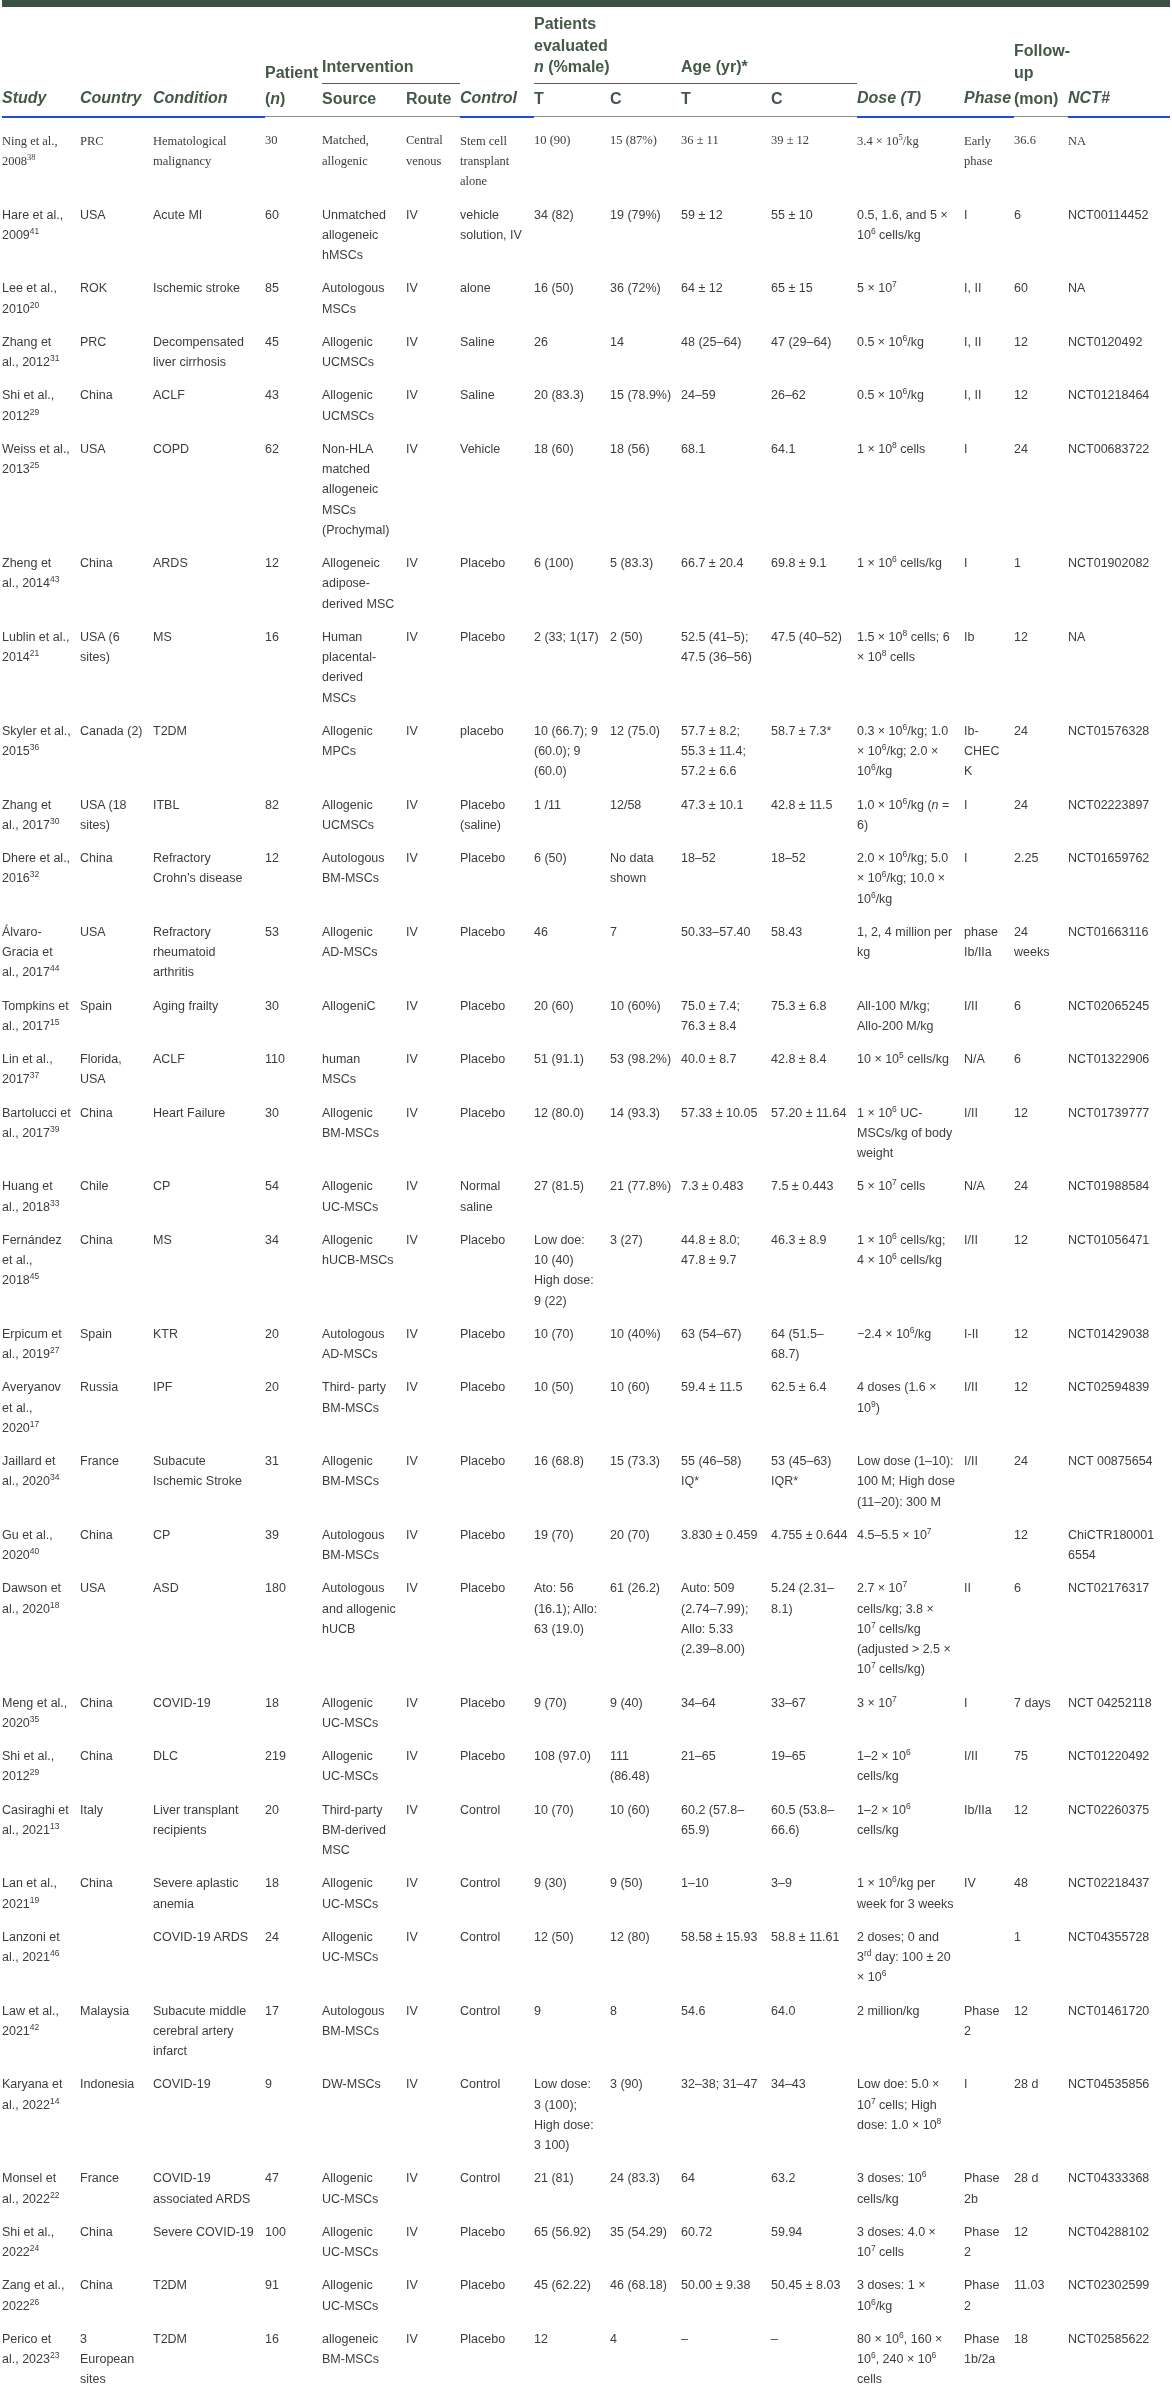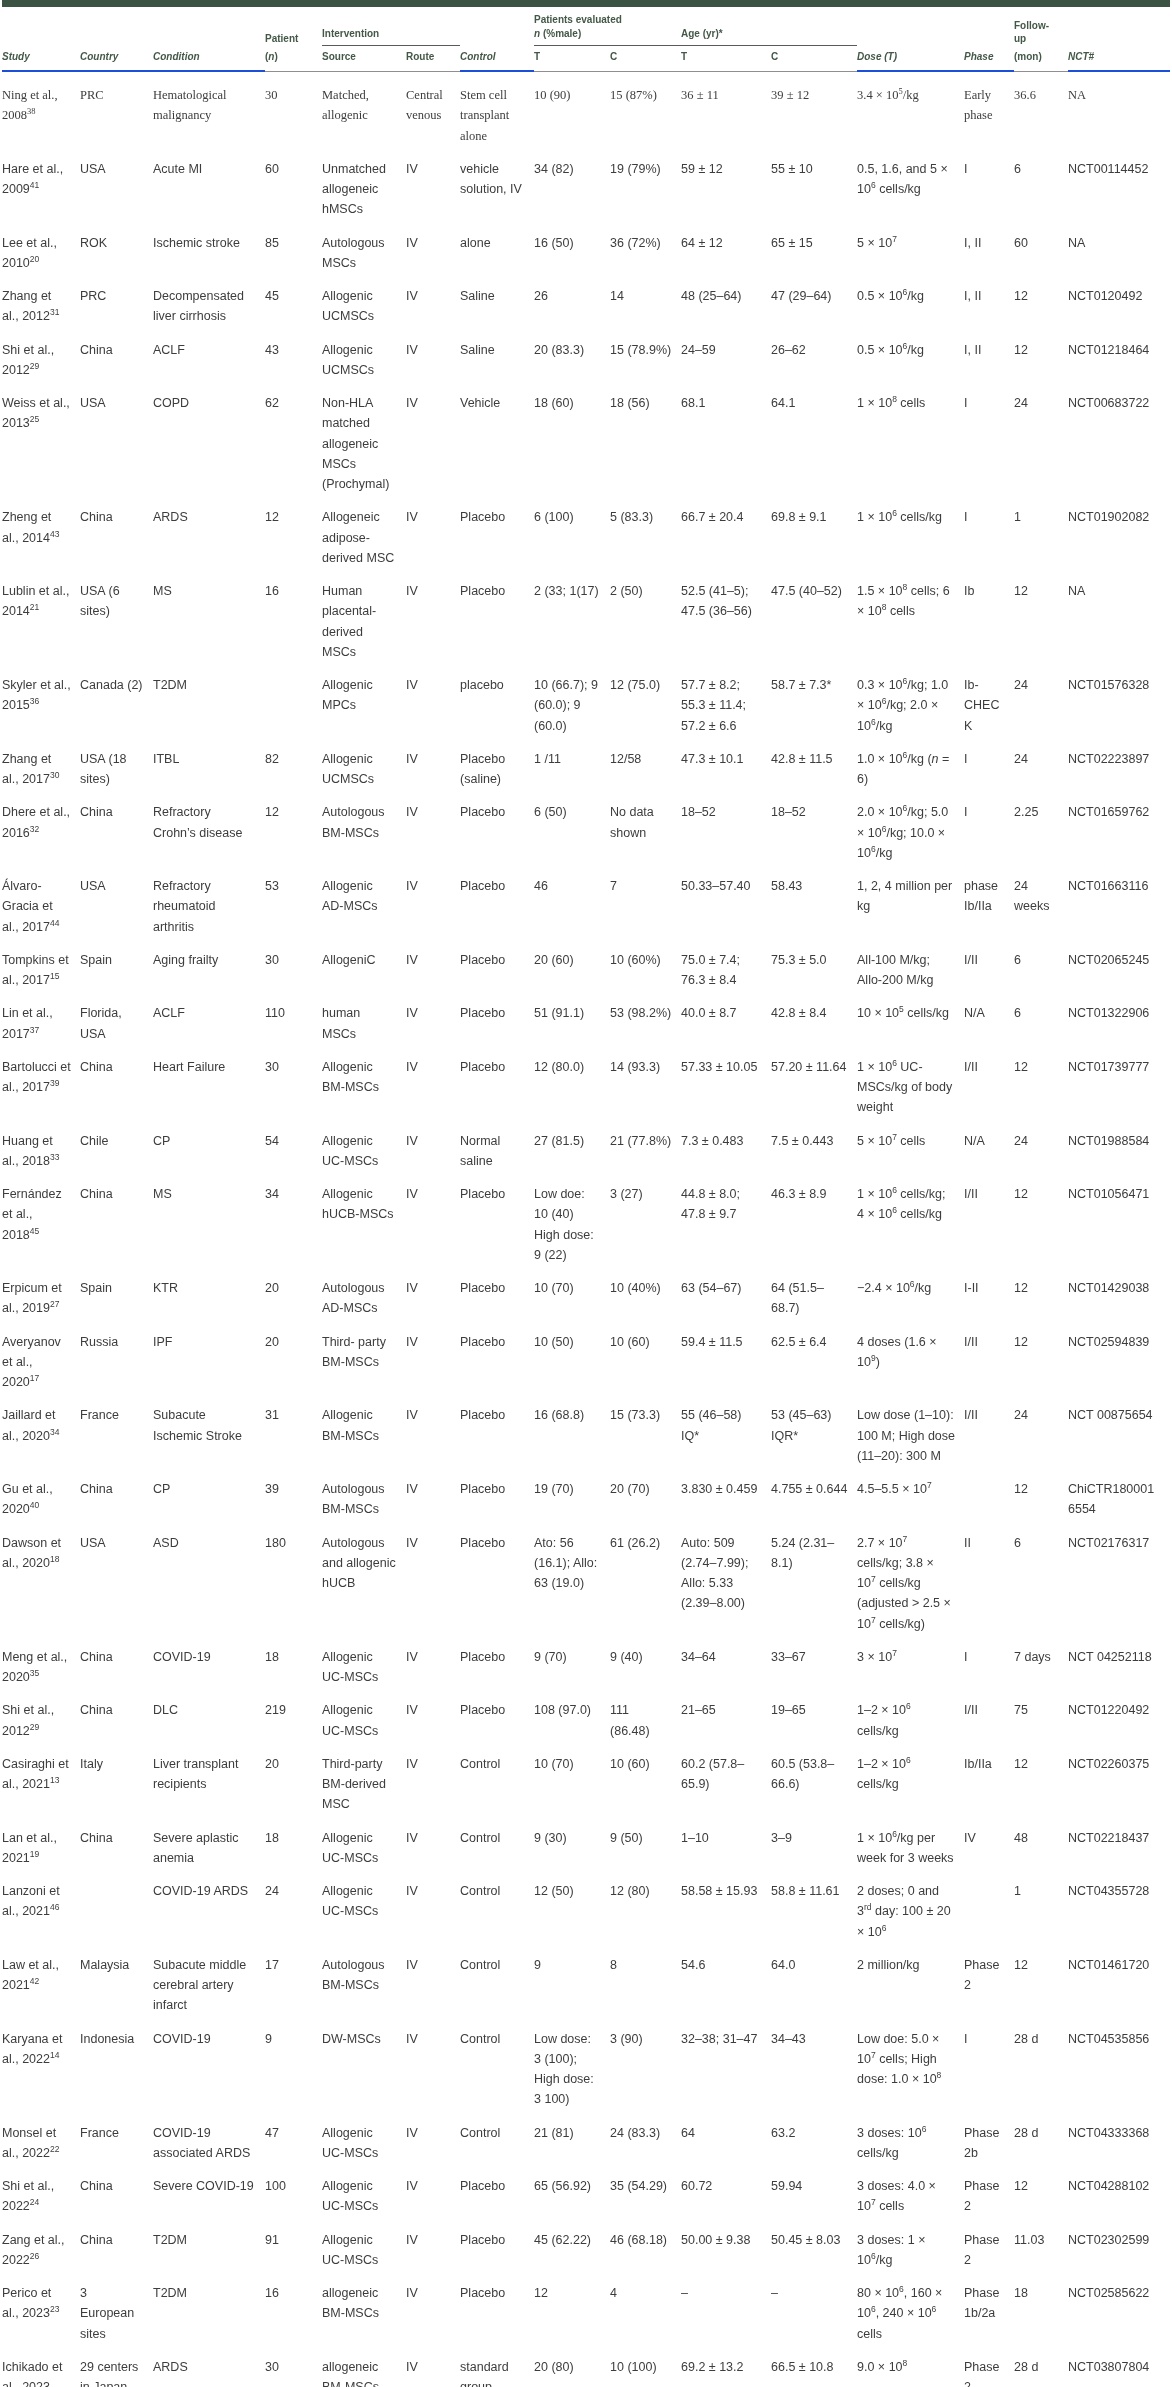--- a/index.html
+++ b/index.html
@@ -22,21 +22,21 @@
   col.c3{width:57px;}  col.c4{width:84px;}  col.c5{width:54px;}
   col.c6{width:74px;}  col.c7{width:76px;}  col.c8{width:71px;}
   col.c9{width:90px;}  col.c10{width:86px;} col.c11{width:107px;}
   col.c12{width:50px;} col.c13{width:54px;} col.c14{width:102px;}
   thead th{
     text-align:left;
     font-weight:bold;
     color:#445848;
     vertical-align:bottom;
     padding:6px 10px 7px 0;
-    font-size:10px;
+    font-size:16px;
     line-height:1.35;
   }
   thead tr.h2 th{border-bottom:1px solid #8f8f8f;}
   thead th.rowspan{border-bottom:2px solid #1d4ed8;font-style:italic;}
   thead th.grouped{border-bottom:1px solid #5a5a5a;padding-bottom:5px;}
   thead tr.h2 th{padding-top:4px;}
   tbody td{
     vertical-align:top;
     padding:11px 9px 2px 0;
     word-wrap:break-word;
@@ -303,21 +303,21 @@
           <td>Tompkins et al., 2017<sup>15</sup></td>
           <td>Spain</td>
           <td>Aging frailty</td>
           <td>30</td>
           <td>AllogeniC</td>
           <td>IV</td>
           <td>Placebo</td>
           <td>20 (60)</td>
           <td>10 (60%)</td>
           <td>75.0 ± 7.4; 76.3 ± 8.4</td>
-          <td>75.3 ± 5.0</td>
+          <td>75.3 ± 6.8</td>
           <td>All-100 M/kg; Allo-200 M/kg</td>
           <td>I/II</td>
           <td>6</td>
           <td>NCT02065245</td>
         </tr>
         <tr>
           <td>Lin et al., 2017<sup>37</sup></td>
           <td>Florida, USA</td>
           <td>ACLF</td>
           <td>110</td>

